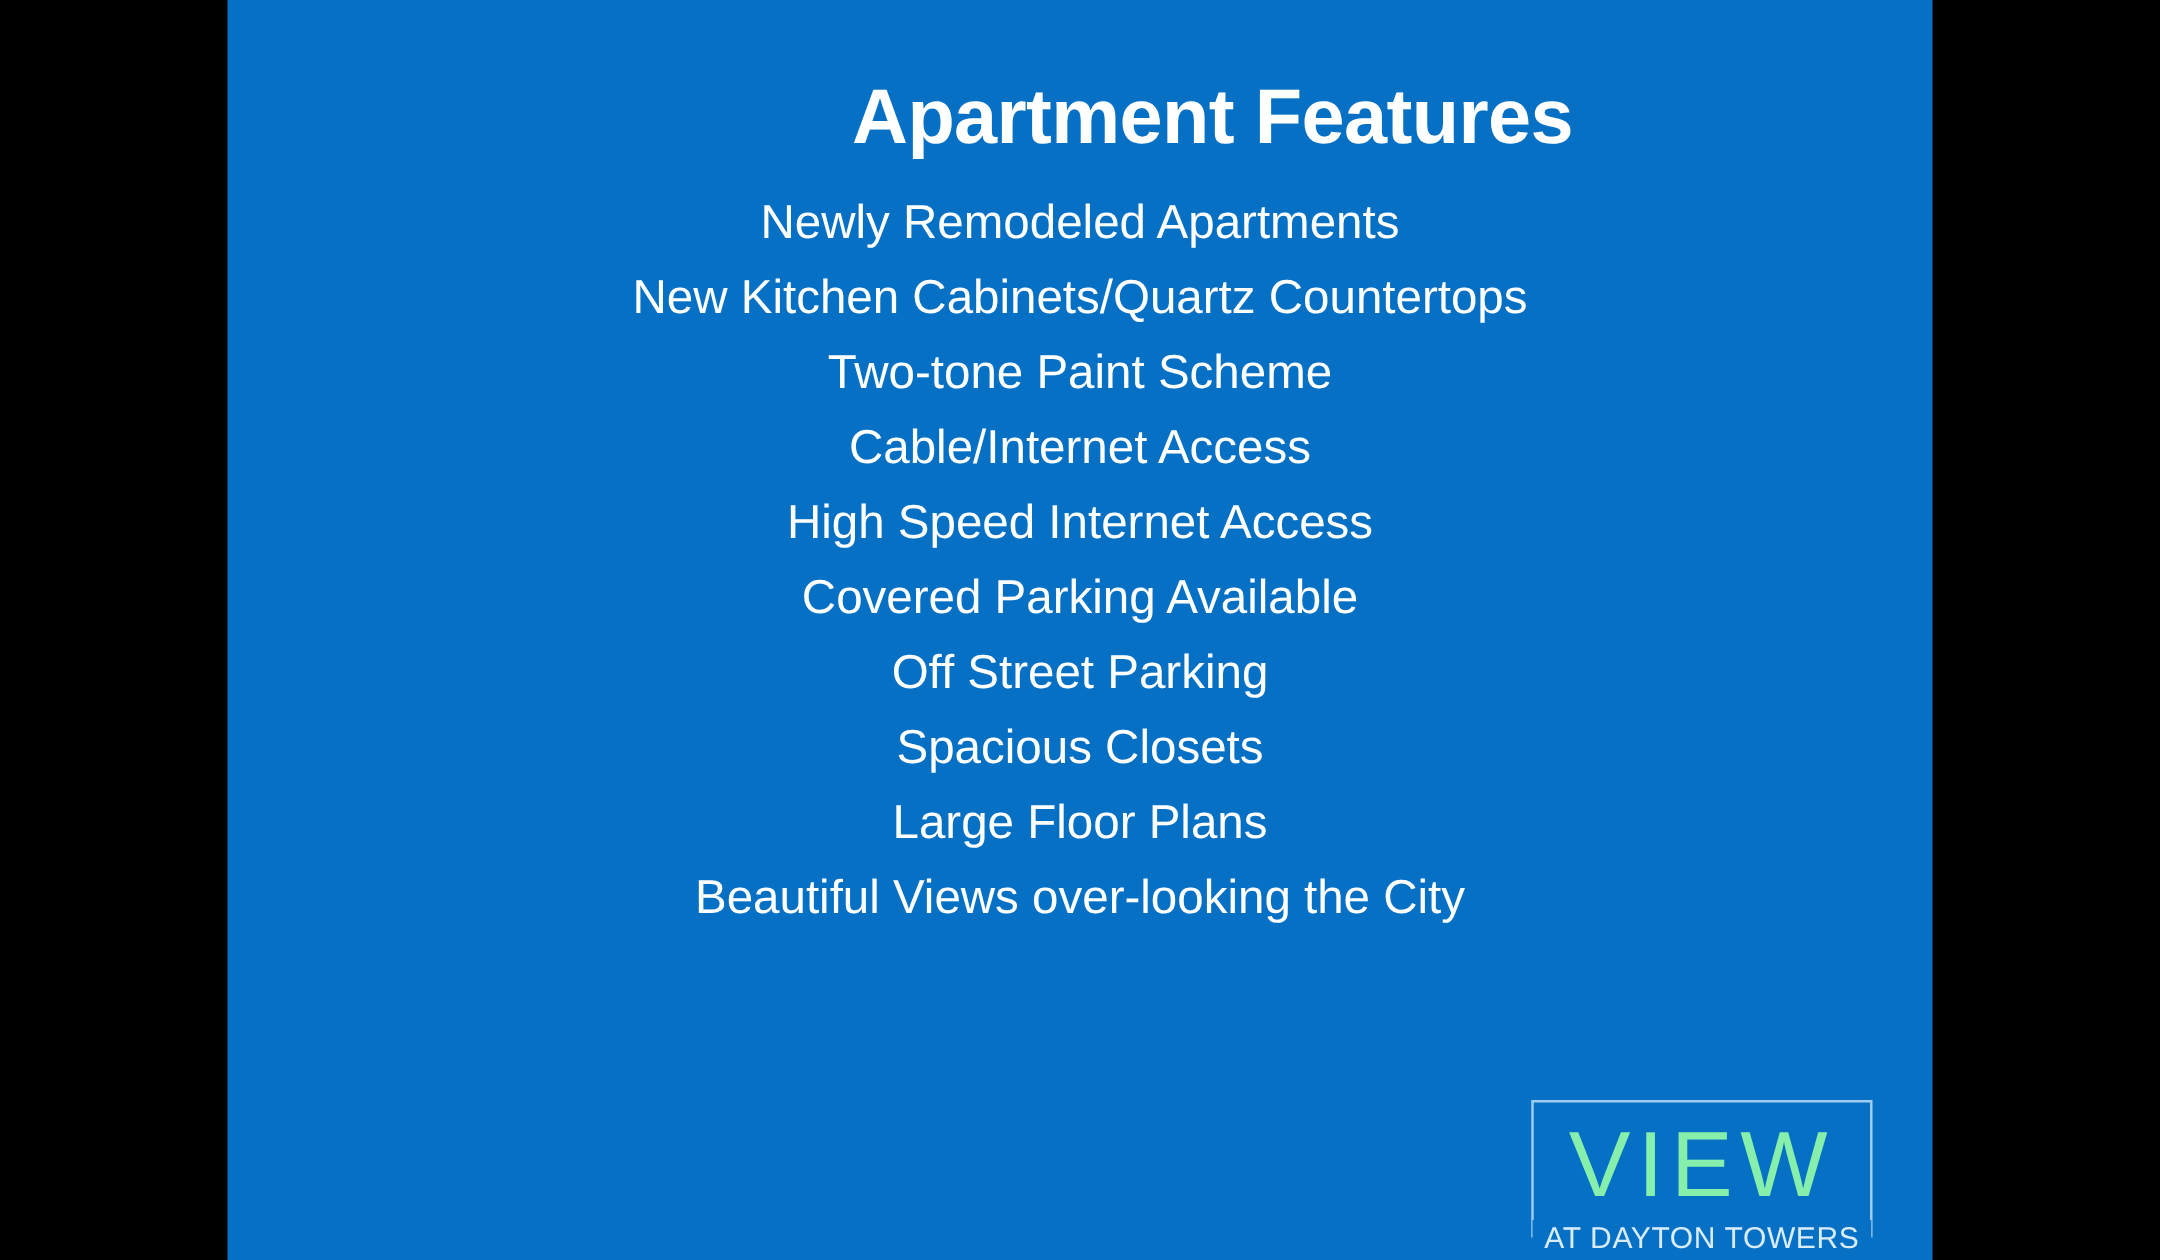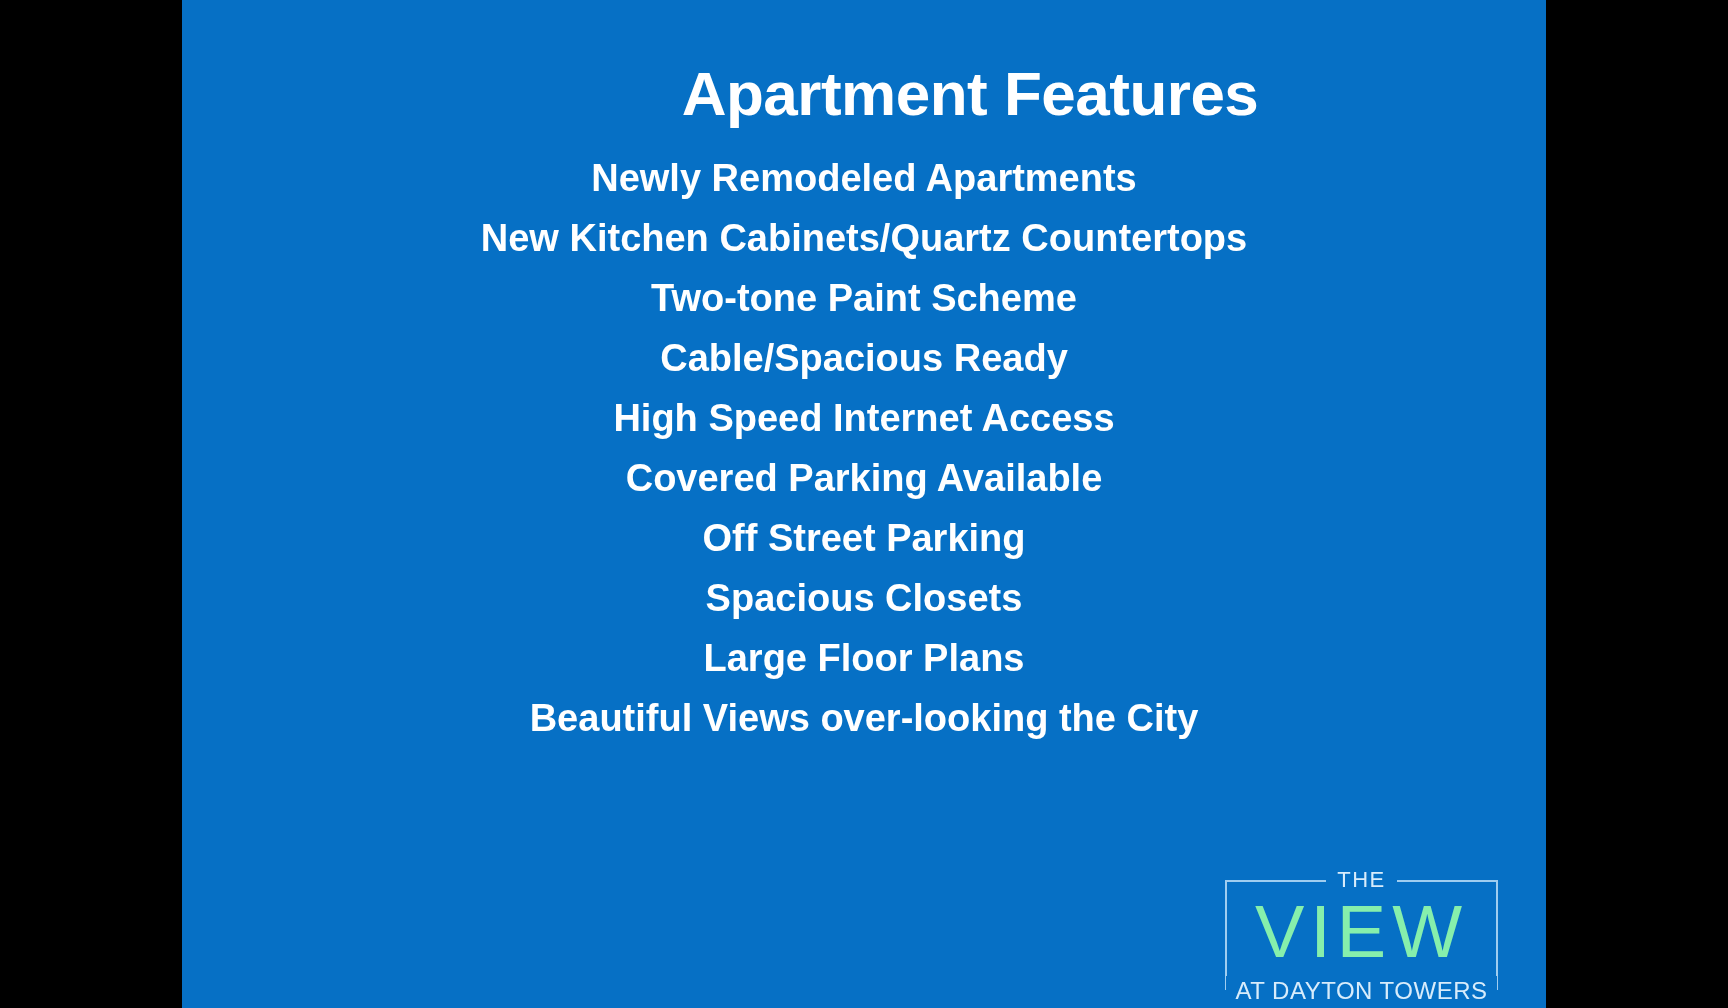--- a/index.html
+++ b/index.html
@@ -61,21 +61,21 @@
     top: 148px;
     width: 1364px;
     margin: 0;
     padding: 0;
     list-style: none;
   }
   #features-list li {
     text-align: center;
     color: #ffffff;
     font-size: 38px;
-    font-weight: bold;
+    font-weight: normal;
     line-height: 60px;
     height: 60px;
     white-space: nowrap;
   }
 
   
   #brand-logo {
     position: absolute;
     left: 1043px;   
     top: 880px;
@@ -144,34 +144,31 @@
   <div class="pillar right"></div>
 
   <div id="slide-canvas">
 
     <div id="slide-title">Apartment Features</div>
 
     <ul id="features-list">
       <li>Newly Remodeled Apartments</li>
       <li>New Kitchen Cabinets/Quartz Countertops</li>
       <li>Two-tone Paint Scheme</li>
-      <li>Cable/Spacious Ready</li>
+      <li>Cable/Internet Access</li>
       <li>High Speed Internet Access</li>
       <li>Covered Parking Available</li>
       <li>Off Street Parking</li>
       <li>Spacious Closets</li>
       <li>Large Floor Plans</li>
       <li>Beautiful Views over-looking the City</li>
     </ul>
 
     <div id="brand-logo">
       <div class="logo-frame"></div>
-      <div class="logo-the">
-        <span>THE</span>
-      </div>
       <div class="logo-view">VIEW</div>
       <div class="logo-sub">
         <span>AT DAYTON TOWERS</span>
       </div>
     </div>
 
   </div>
 </div>
 
 </body></html>

